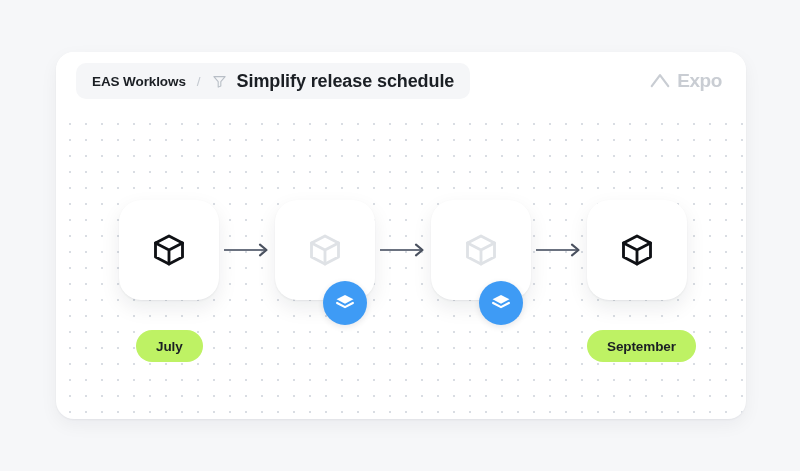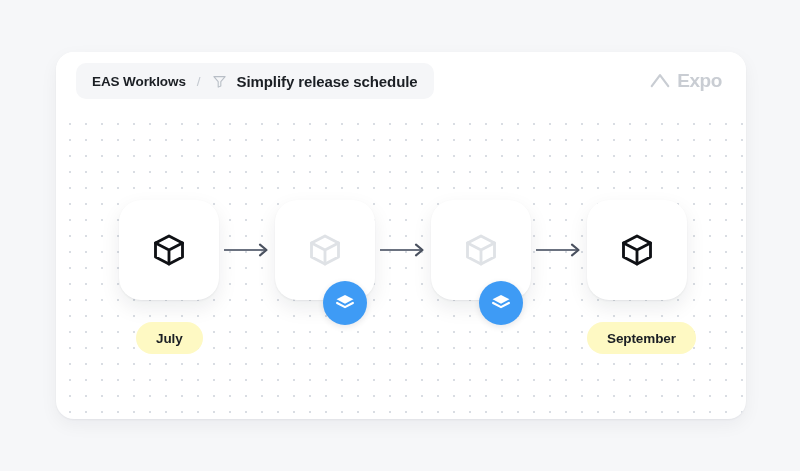--- a/index.html
+++ b/index.html
@@ -89,21 +89,21 @@
 
   .funnel-icon {
     width: 15px;
     height: 15px;
     display: block;
     margin-right: 10px;
     flex: none;
   }
 
   .crumb-leaf {
-    font-size: 15px;
+    font-size: 18px;
     font-weight: 700;
     color: #1b1f24;
     letter-spacing: -0.1px;
     white-space: nowrap;
   }
 
   
   .brand {
     display: flex;
     align-items: center;
@@ -182,25 +182,26 @@
     height: 14px;
     top: 43px;
   }
   .arrow svg { display: block; width: 100%; height: 14px; }
 
   
   .pill {
     position: absolute;
     height: 32px;
     border-radius: 16px;
-    background: #fef9c3;
+    background: #bef264;
     display: flex;
     align-items: center;
     justify-content: center;
     padding: 0 20px;
+    margin-top: 8px;
   }
   .pill span {
     font-size: 13.5px;
     font-weight: 700;
     color: #1b1f24;
     letter-spacing: -0.1px;
     white-space: nowrap;
   }
 </style>
 </head>

